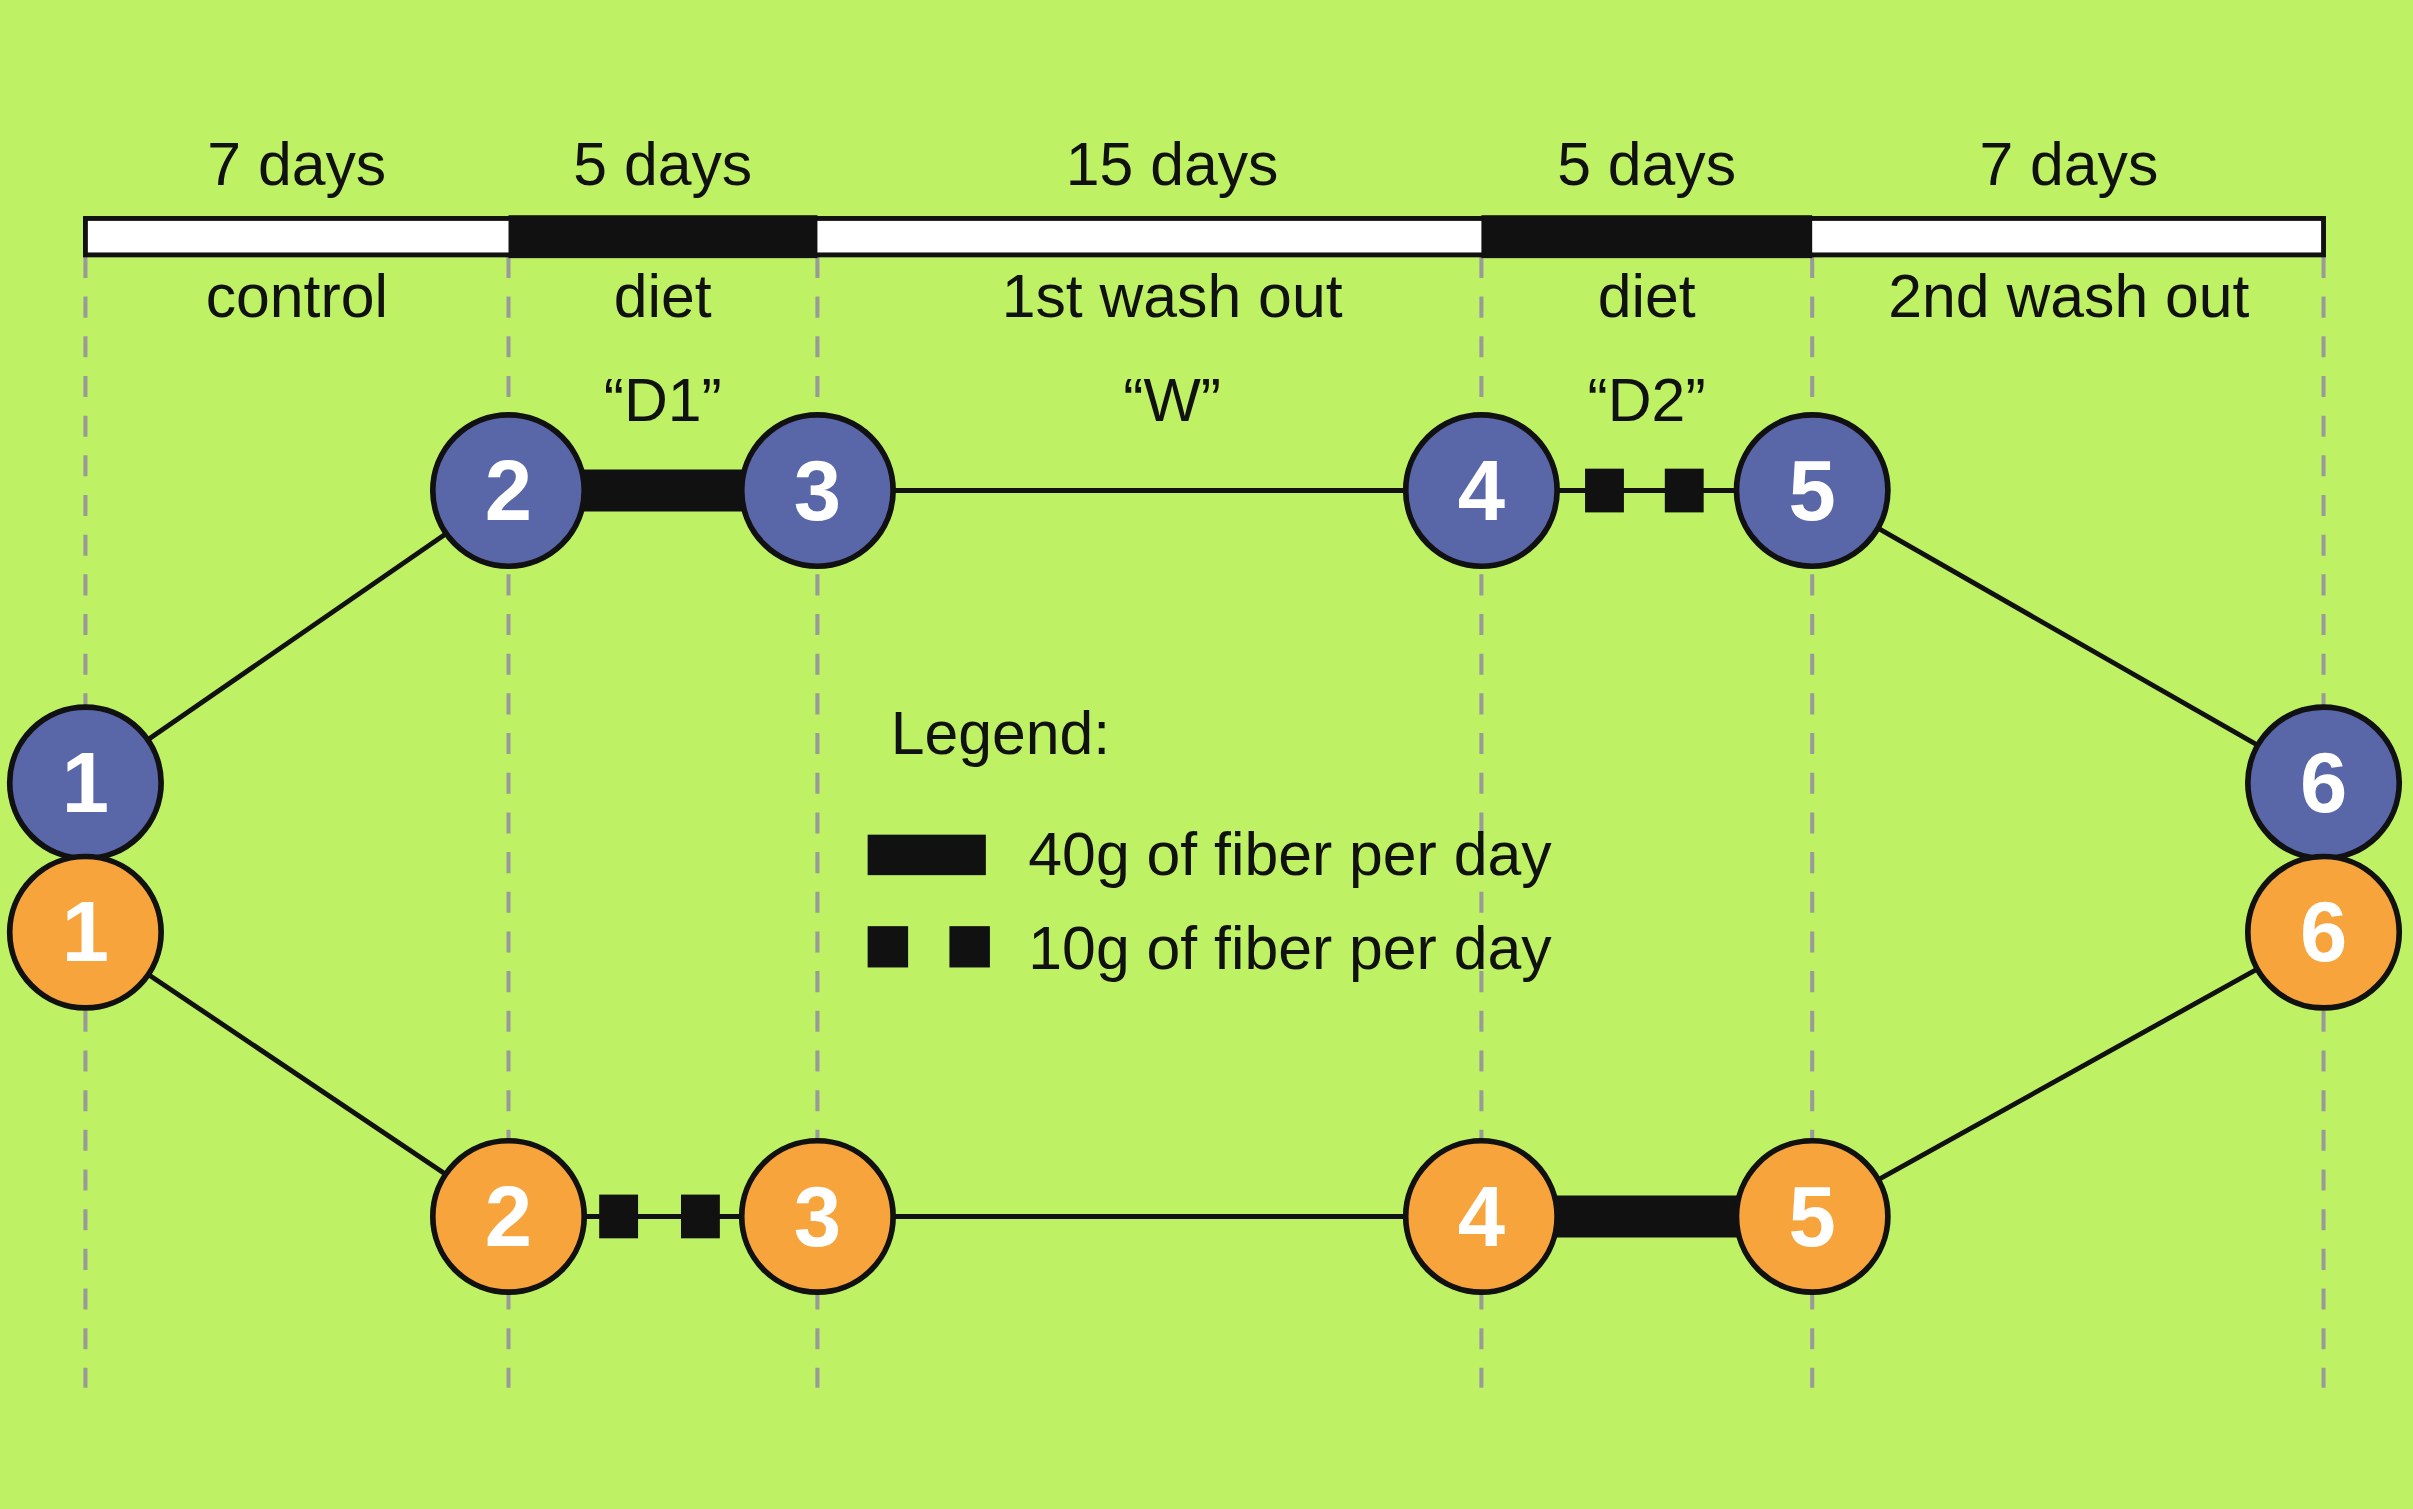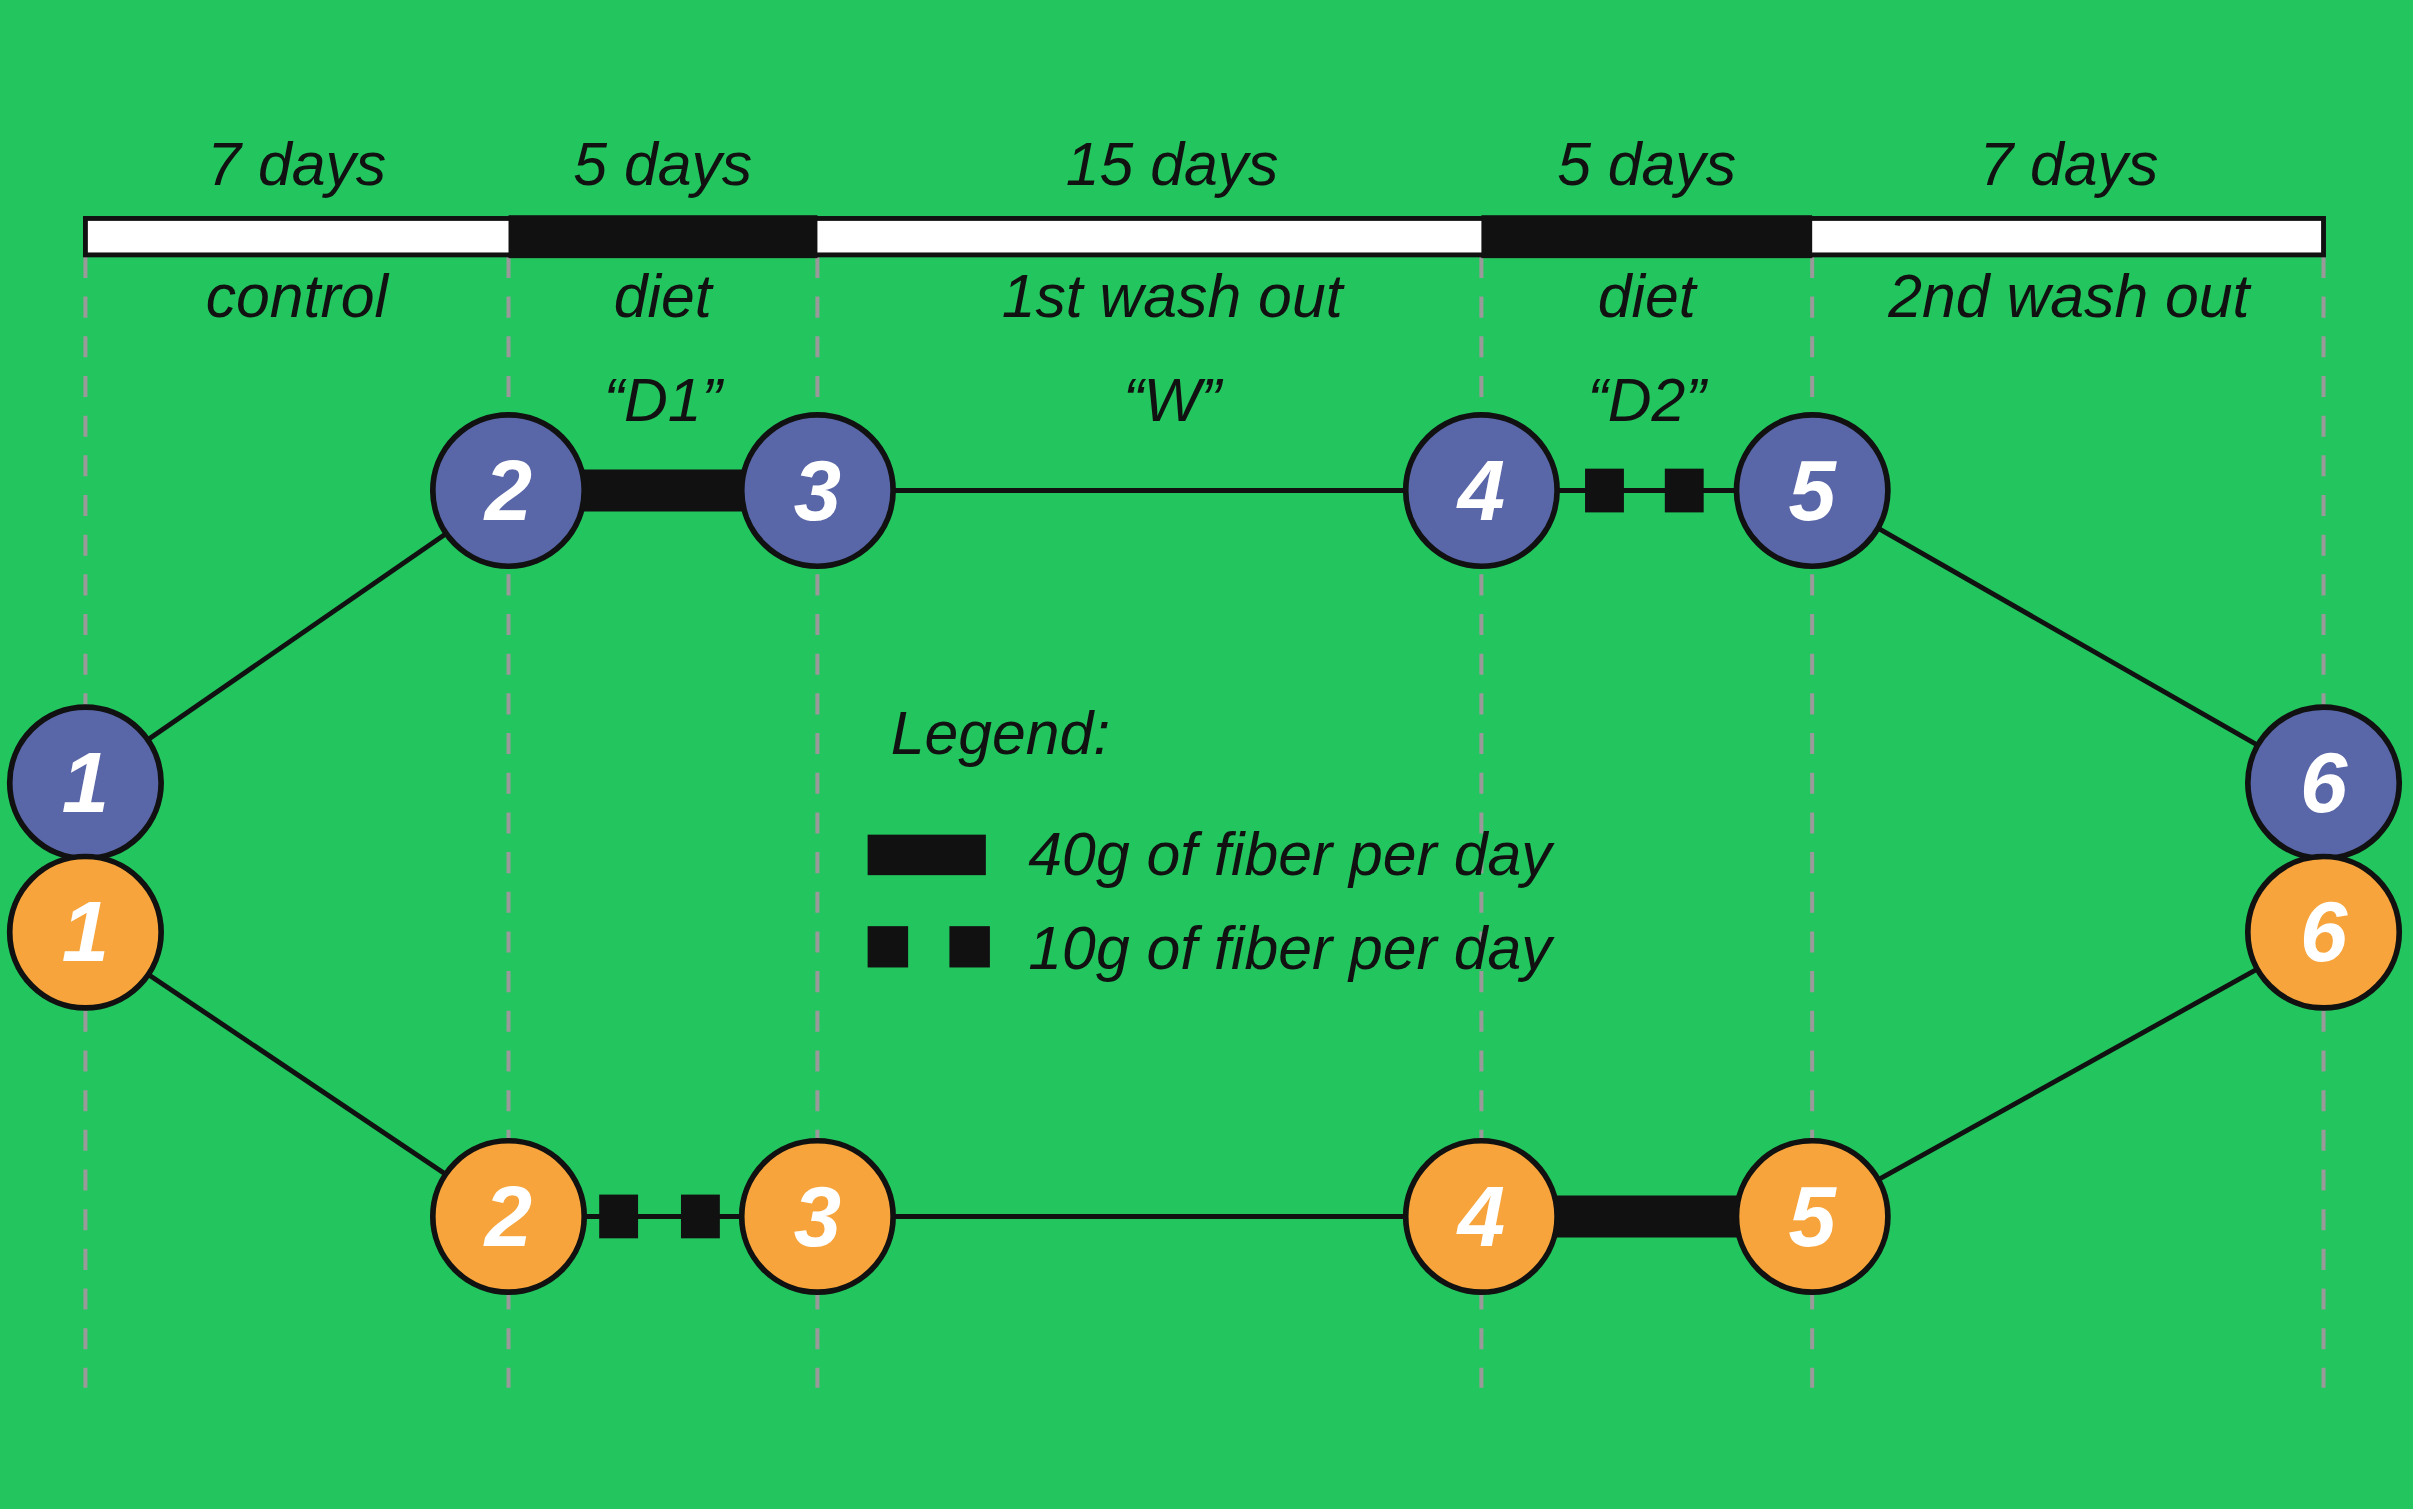--- a/index.html
+++ b/index.html
@@ -1,16 +1,16 @@
 <!DOCTYPE html>
 <html style="font-size:7.7px"><head>
 <meta charset="utf-8">
 <style>
   html,body{margin:0;padding:0;background:#ffffff;}
-  .figure-wrap{width:100vw;height:100vh;display:flex;align-items:center;justify-content:center;background:#22c55e;font-style:italic;}
+  .figure-wrap{width:100vw;height:100vh;display:flex;align-items:center;justify-content:center;background:#bef264;}
   svg{display:block;width:100vw;height:100vh;}
   text{font-family:"Liberation Sans", sans-serif;fill:#111111;}
   .phase-label{font-size:150px;}
   .node-number{font-size:210px;font-weight:bold;fill:#ffffff;}
   .legend-label{font-size:150px;}
 </style>
 </head>
 <body>
 
 <div class="figure-wrap">

